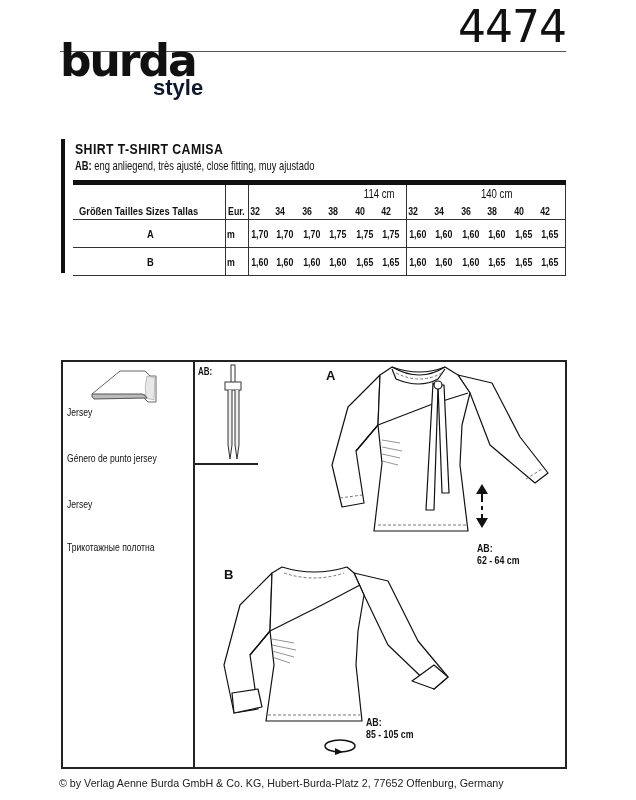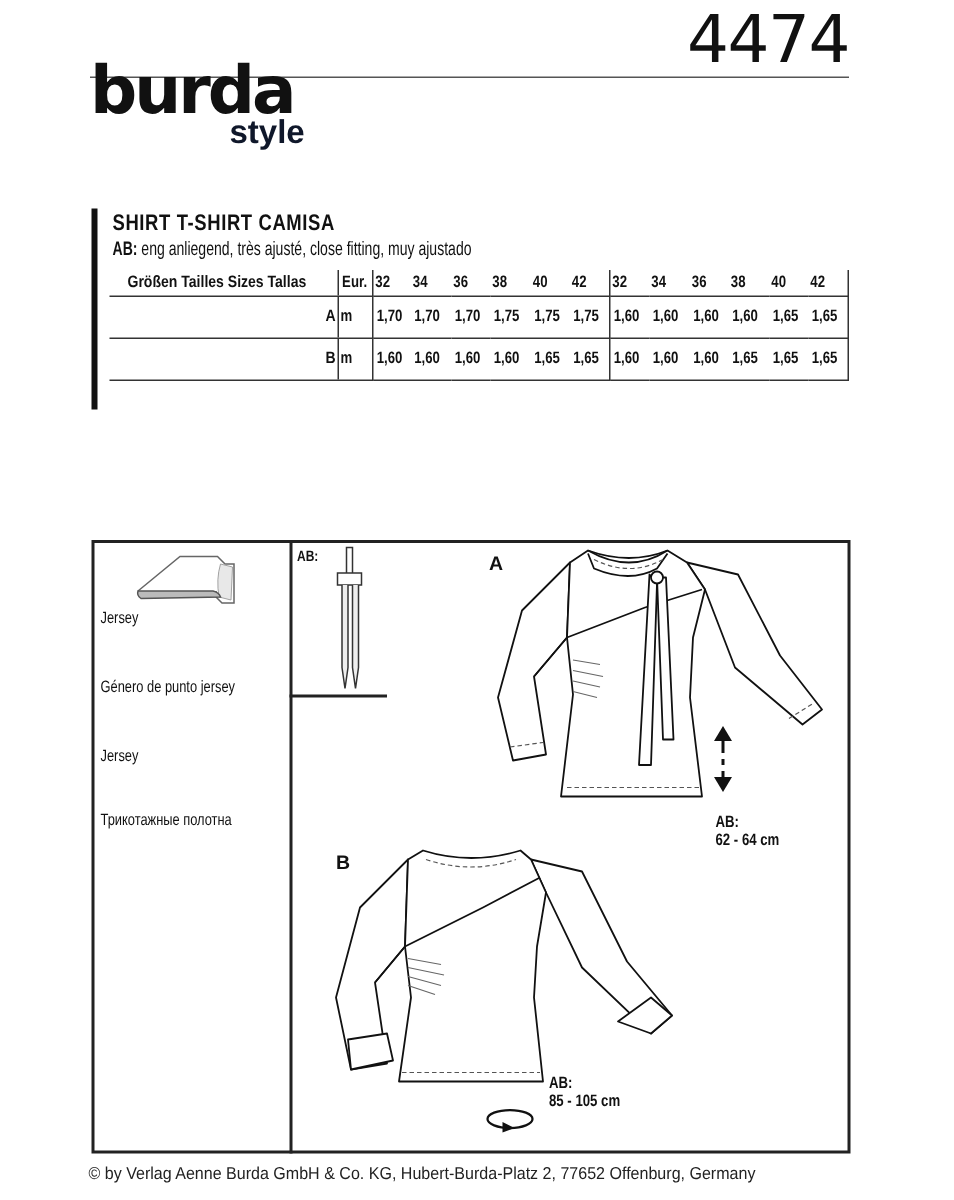--- a/index.html
+++ b/index.html
@@ -15,21 +15,21 @@
   .accent-bar { position: absolute; left: 61px; top: 139px; width: 4px; height: 134px; background: #111; }
   .title { position: absolute; left: 75px; top: 140px; font-family: "Liberation Sans", sans-serif; font-weight: bold; font-size: 15px; transform: scaleX(0.82); transform-origin: left; white-space: nowrap; letter-spacing: 0.5px; }
   .subtitle { position: absolute; left: 75px; top: 158px; font-size: 13px; transform: scaleX(0.72); transform-origin: left; white-space: nowrap; }
   .subtitle b { font-weight: bold; }
 
   .size-table { position: absolute; left: 73px; top: 180px; width: 493px; border-collapse: collapse; font-family: "Liberation Sans", sans-serif; }
   .size-table td { font-size: 11px; height: 19px; text-align: left; padding: 0; white-space: nowrap; }
   .size-table tr.top td { border-top: 5px solid #111; height: 20px; }
   .size-table tr.hdr td { border-bottom: 1.5px solid #333; font-weight: bold; height: 17px; }
   .size-table tr.row td { border-bottom: 1.5px solid #333; height: 28px; font-weight: bold; }
-  .size-table td.label { text-align: right; font-weight: bold; width: 150px; margin-top: 38px; }
+  .size-table td.label { text-align: center; font-weight: bold; width: 150px; margin-top: 38px; }
   .size-table td.label span { display: inline-block; transform: scaleX(0.85); transform-origin: left; }
   .size-table td.view { padding-left: 4px; }
   .size-table td.unit { width: 22px; border-left: 1.5px solid #333; border-right: 1.5px solid #333; }
   .size-table td.sep { border-right: 1.5px solid #333; }
   .size-table td.wcell { text-align: right; padding-right: 8px; font-size: 12px; }
   .size-table td.last { border-right: 1.5px solid #333; }
   .size-table td.num { width: 26px; }
   .cond { display: inline-block; transform: scaleX(0.8); }
 
   .frame { position: absolute; left: 61px; top: 360px; width: 506px; height: 409px; border: 2px solid #222; }
@@ -55,20 +55,26 @@
   <span class="style">style</span>
 </div>
 <div class="pattern-number">4474</div>
 
 <div class="accent-bar"></div>
 <div class="title">SHIRT  T-SHIRT  CAMISA</div>
 <div class="subtitle"><b>AB:</b><span> eng anliegend, très ajusté, close fitting, muy ajustado</span></div>
 
 <table class="size-table">
   <tbody>
+      <tr class="top">
+    <td class="label"></td>
+    <td class="unit"></td>
+    <td class="wcell" colspan="6" style="border-right:1.5px solid #333;"><span class="cond">114 cm</span></td>
+    <td class="wcell" colspan="6" style="border-right:1.5px solid #333;text-align:center;padding-left:30px;"><span class="cond">140 cm</span></td>
+  </tr>
   <tr class="hdr">
     <td class="label"><span>Größen  Tailles  Sizes  Tallas</span></td>
     <td class="unit"><span class="cond">Eur.</span></td>
     <td class="num"><span class="cond">32</span></td>
     <td class="num"><span class="cond">34</span></td>
     <td class="num"><span class="cond">36</span></td>
     <td class="num"><span class="cond">38</span></td>
     <td class="num"><span class="cond">40</span></td>
     <td class="num sep"><span class="cond">42</span></td>
     <td class="num"><span class="cond">32</span></td>

